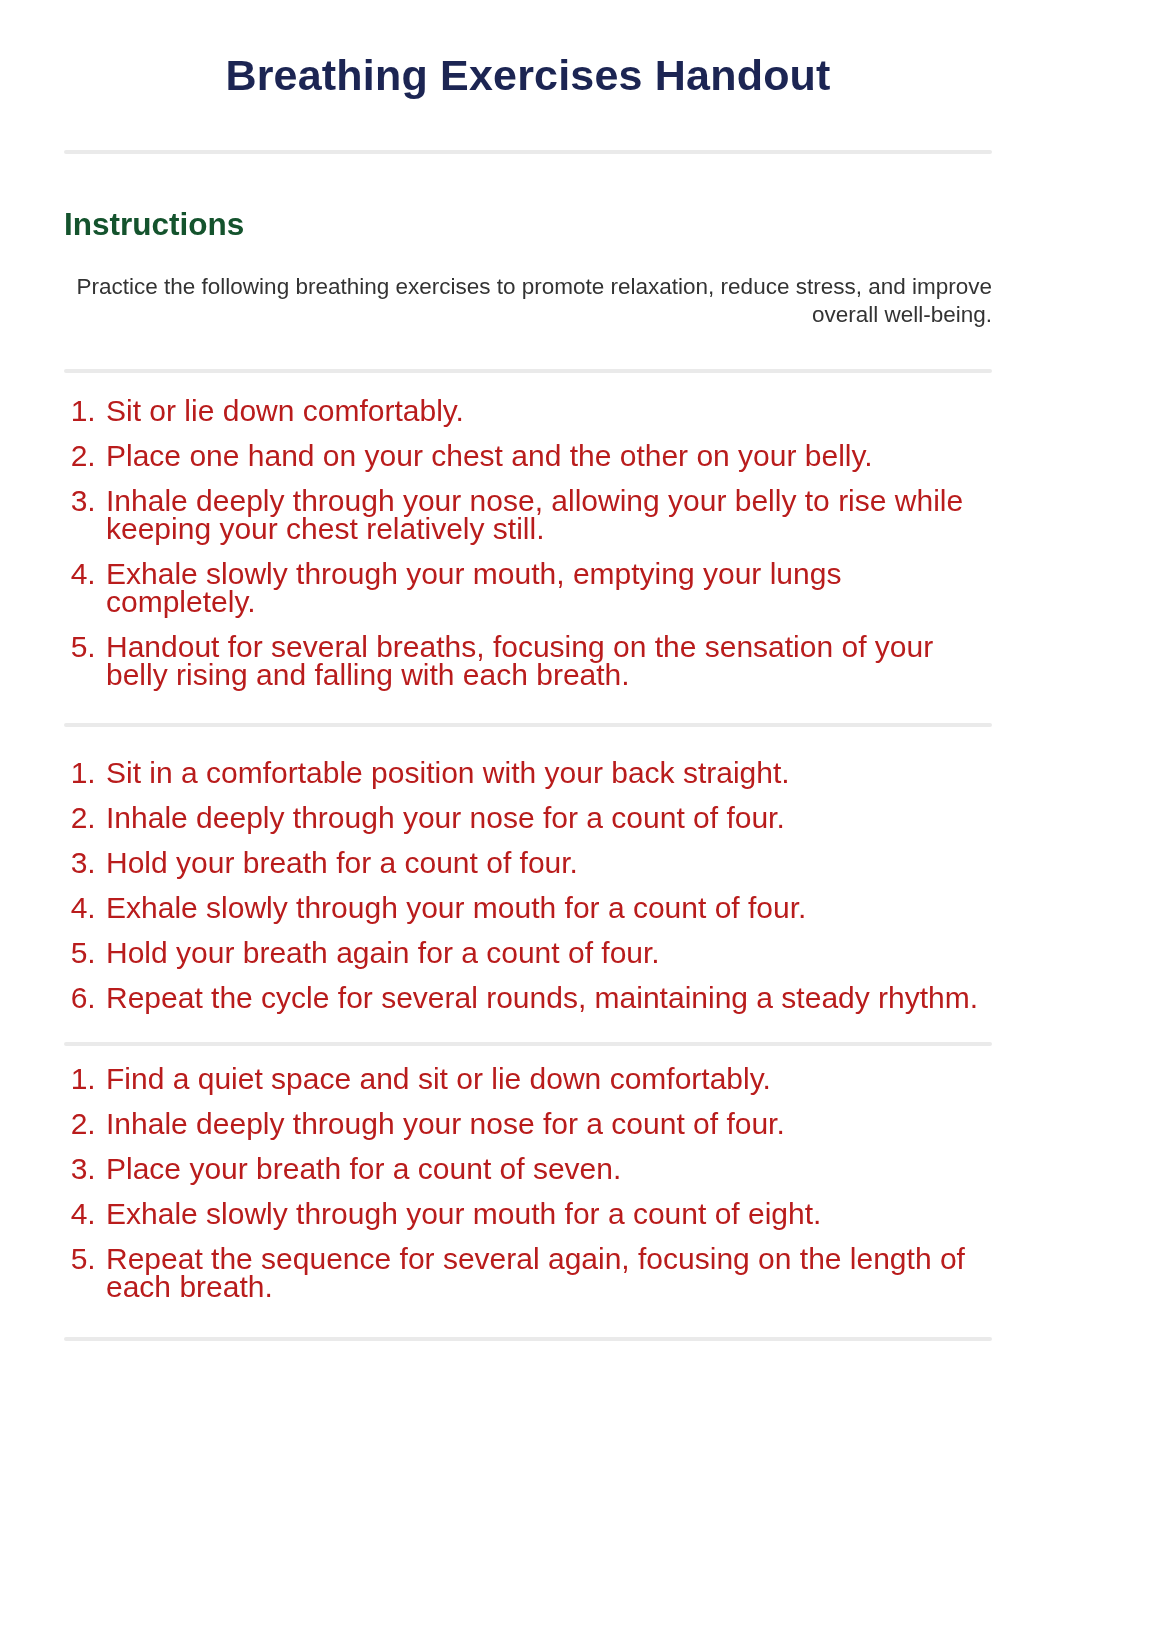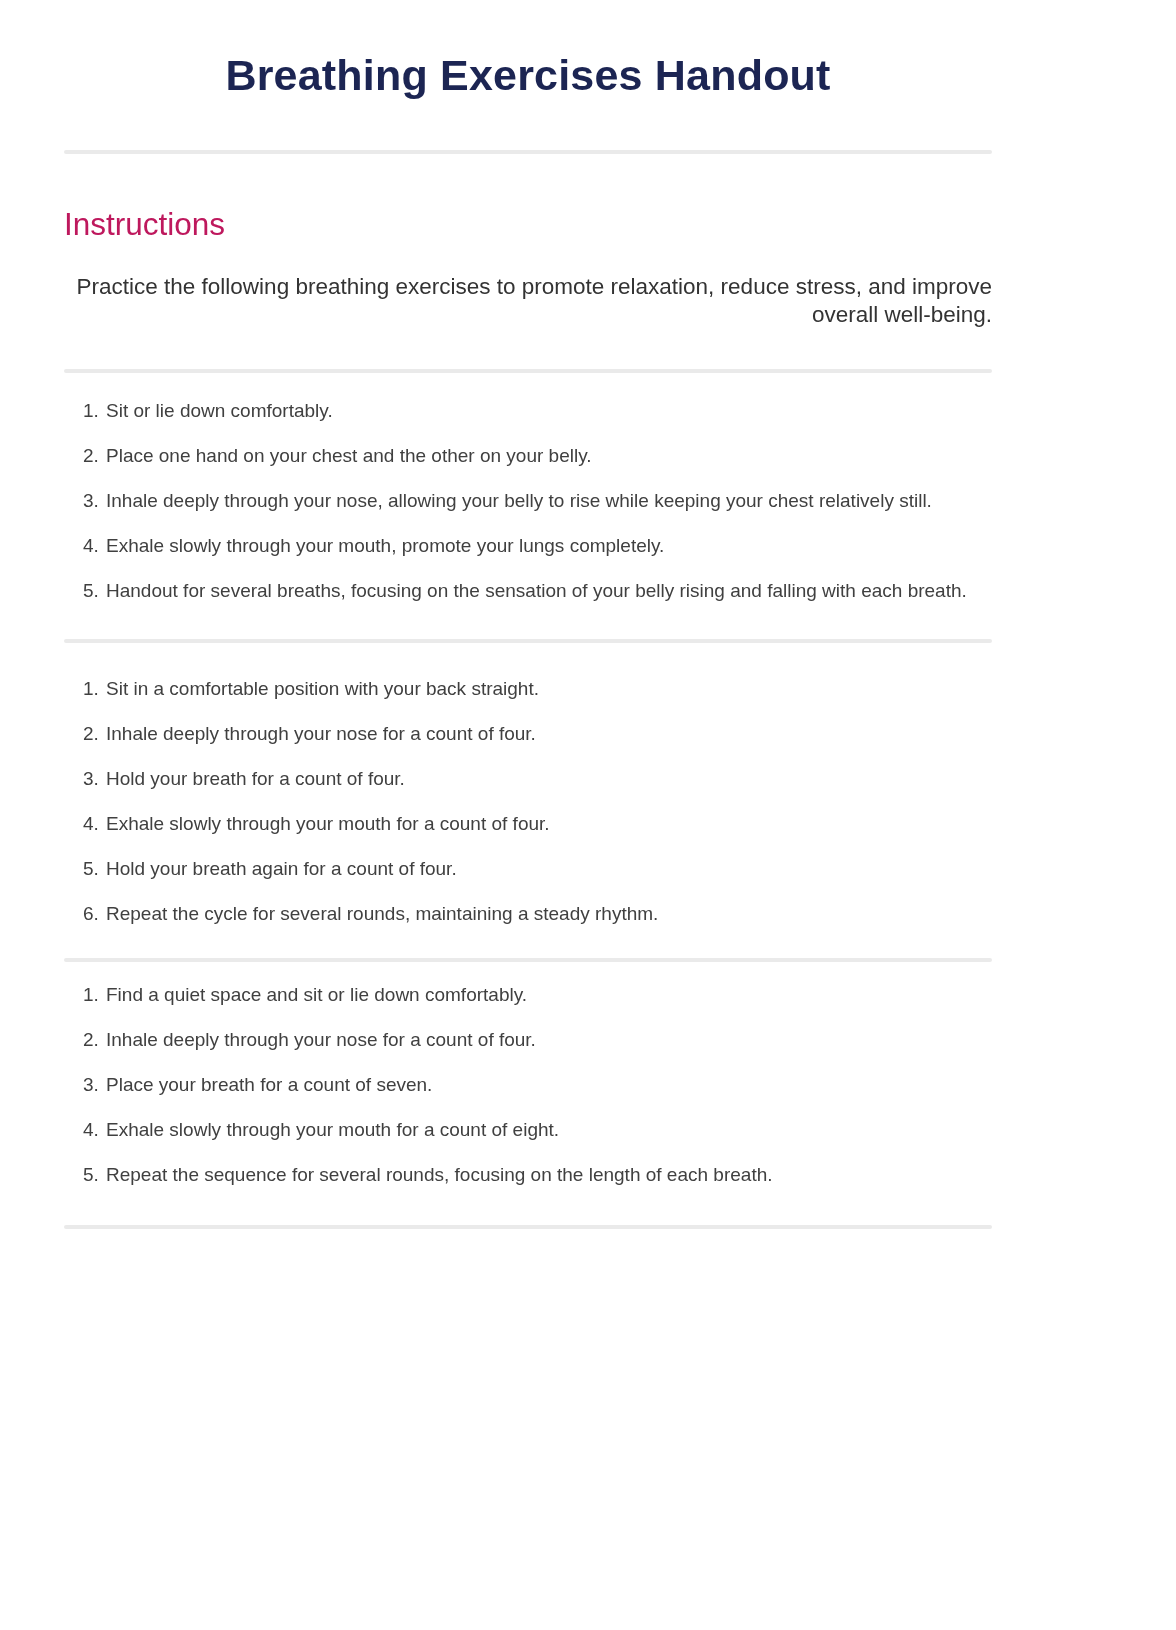--- a/index.html
+++ b/index.html
@@ -30,39 +30,39 @@
   }
   hr.d1 { margin-top: 48px; }
   hr.d2 { margin-top: 40px; }
   hr.d3 { margin-top: 34px; }
   hr.d4 { margin-top: 30px; }
   hr.d5 { margin-top: 36px; }
 
   h2.section-heading {
     font-size: 31.5px;
     line-height: 1.2;
-    font-weight: normal;
-    color: #be185d;
+    font-weight: bold;
+    color: #14532d;
   }
   .mt-head { margin-top: 52px; }
   .mt-head-box { margin-top: 45px; }
 
   p.body-text {
     font-size: 22.5px;
     line-height: 28px;
     margin-top: 30px;
     color: #333333;
     text-align: right;
   }
 
   ol.steps {
-    font-size: 19px;
+    font-size: 30px;
     line-height: 28px;
     padding-left: 40px;
-    color: #404040;
+    color: #b91c1c;
   }
   ol.steps.mt-list-1 { margin-top: 24px; }
   ol.steps.mt-list-2 { margin-top: 32px; }
   ol.steps.mt-list-3 { margin-top: 19px; }
   ol.steps li { margin-top: 17px; max-width: 990px; padding-left: 2px; }
   ol.steps li:first-child { margin-top: 0; }
 </style>
 </head>
 <body>
 
@@ -77,21 +77,21 @@
     <p class="body-text">Practice the following breathing exercises to promote relaxation, reduce stress, and improve overall well-being.</p>
   </section>
 
   <hr class="divider d2">
 
   <section>
     <ol class="steps mt-list-1">
       <li>Sit or lie down comfortably.</li>
       <li>Place one hand on your chest and the other on your belly.</li>
       <li>Inhale deeply through your nose, allowing your belly to rise while keeping your chest relatively still.</li>
-      <li>Exhale slowly through your mouth, promote your lungs completely.</li>
+      <li>Exhale slowly through your mouth, emptying your lungs completely.</li>
       <li>Handout for several breaths, focusing on the sensation of your belly rising and falling with each breath.</li>
     </ol>
   </section>
 
   <hr class="divider d3">
 
   <section>
     <ol class="steps mt-list-2">
       <li>Sit in a comfortable position with your back straight.</li>
       <li>Inhale deeply through your nose for a count of four.</li>
@@ -103,19 +103,19 @@
   </section>
 
   <hr class="divider d4">
 
   <section>
     <ol class="steps mt-list-3">
       <li>Find a quiet space and sit or lie down comfortably.</li>
       <li>Inhale deeply through your nose for a count of four.</li>
       <li>Place your breath for a count of seven.</li>
       <li>Exhale slowly through your mouth for a count of eight.</li>
-      <li>Repeat the sequence for several rounds, focusing on the length of each breath.</li>
+      <li>Repeat the sequence for several again, focusing on the length of each breath.</li>
     </ol>
   </section>
 
   <hr class="divider d5">
 
 </div>
 
 </body></html>

